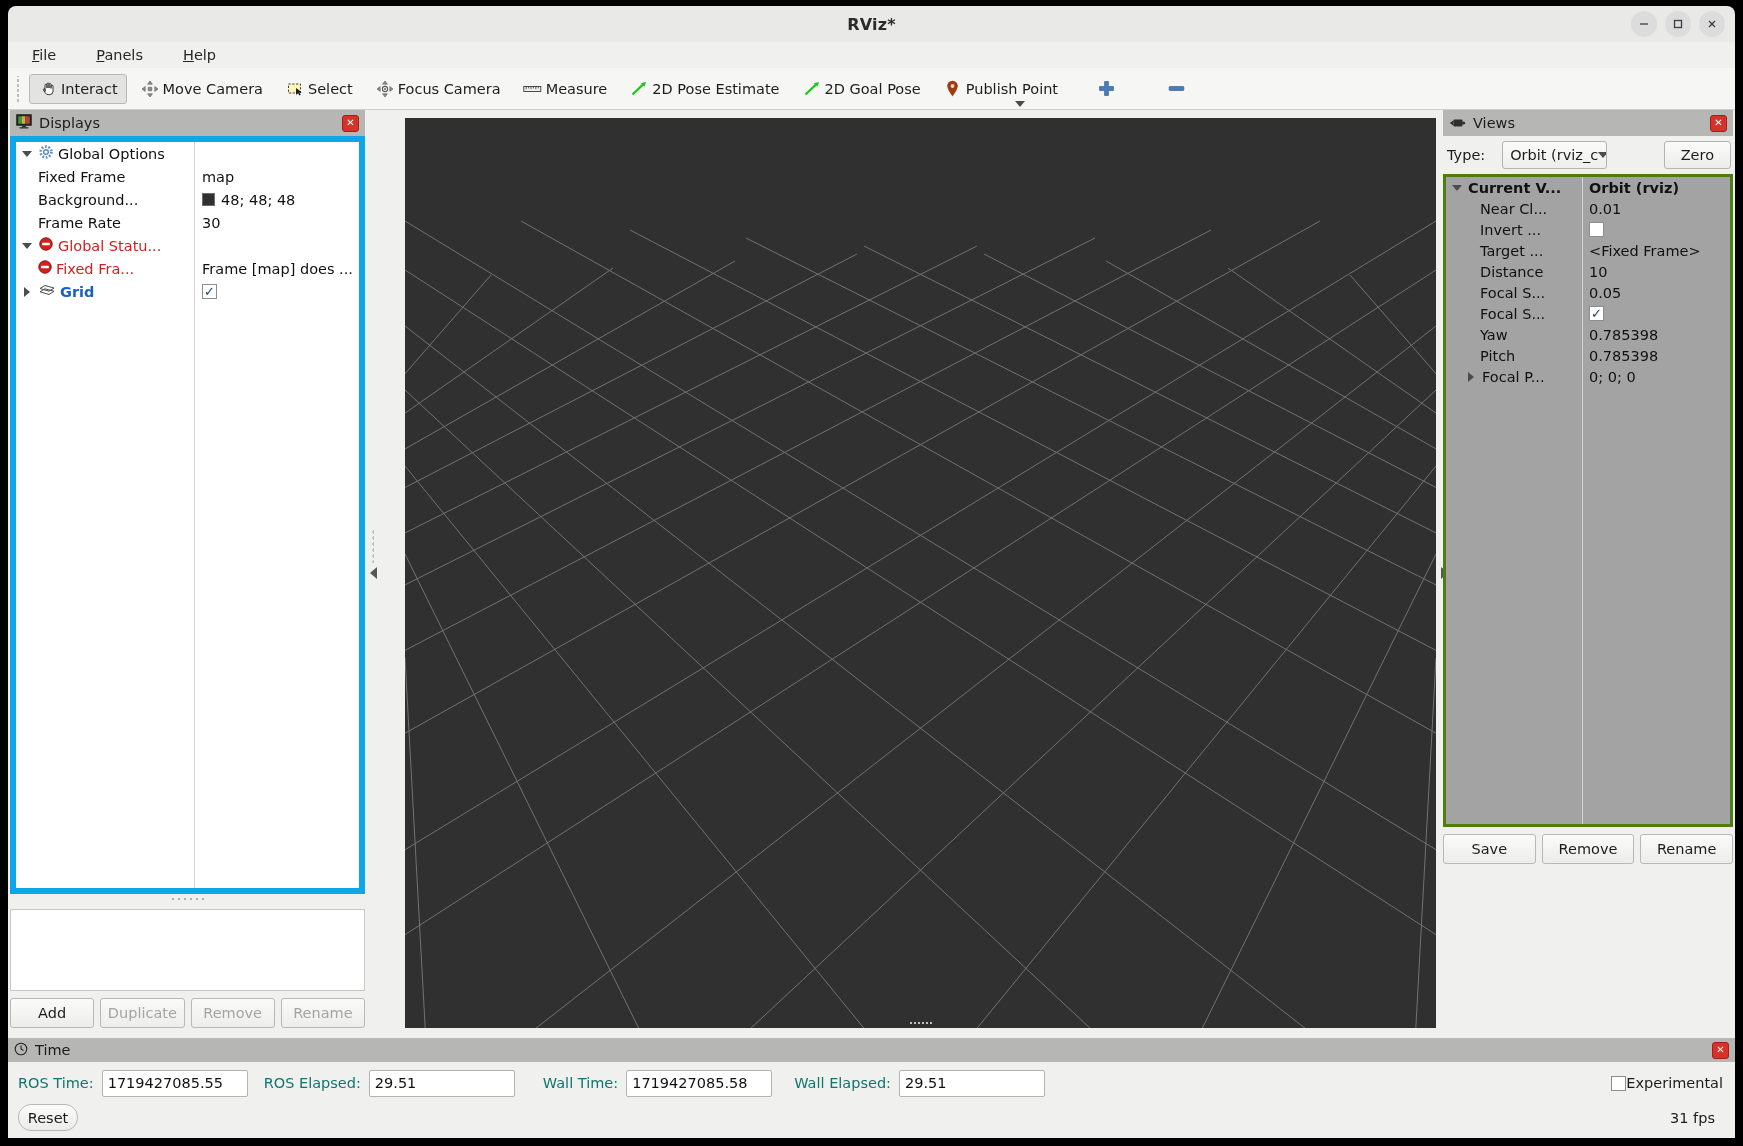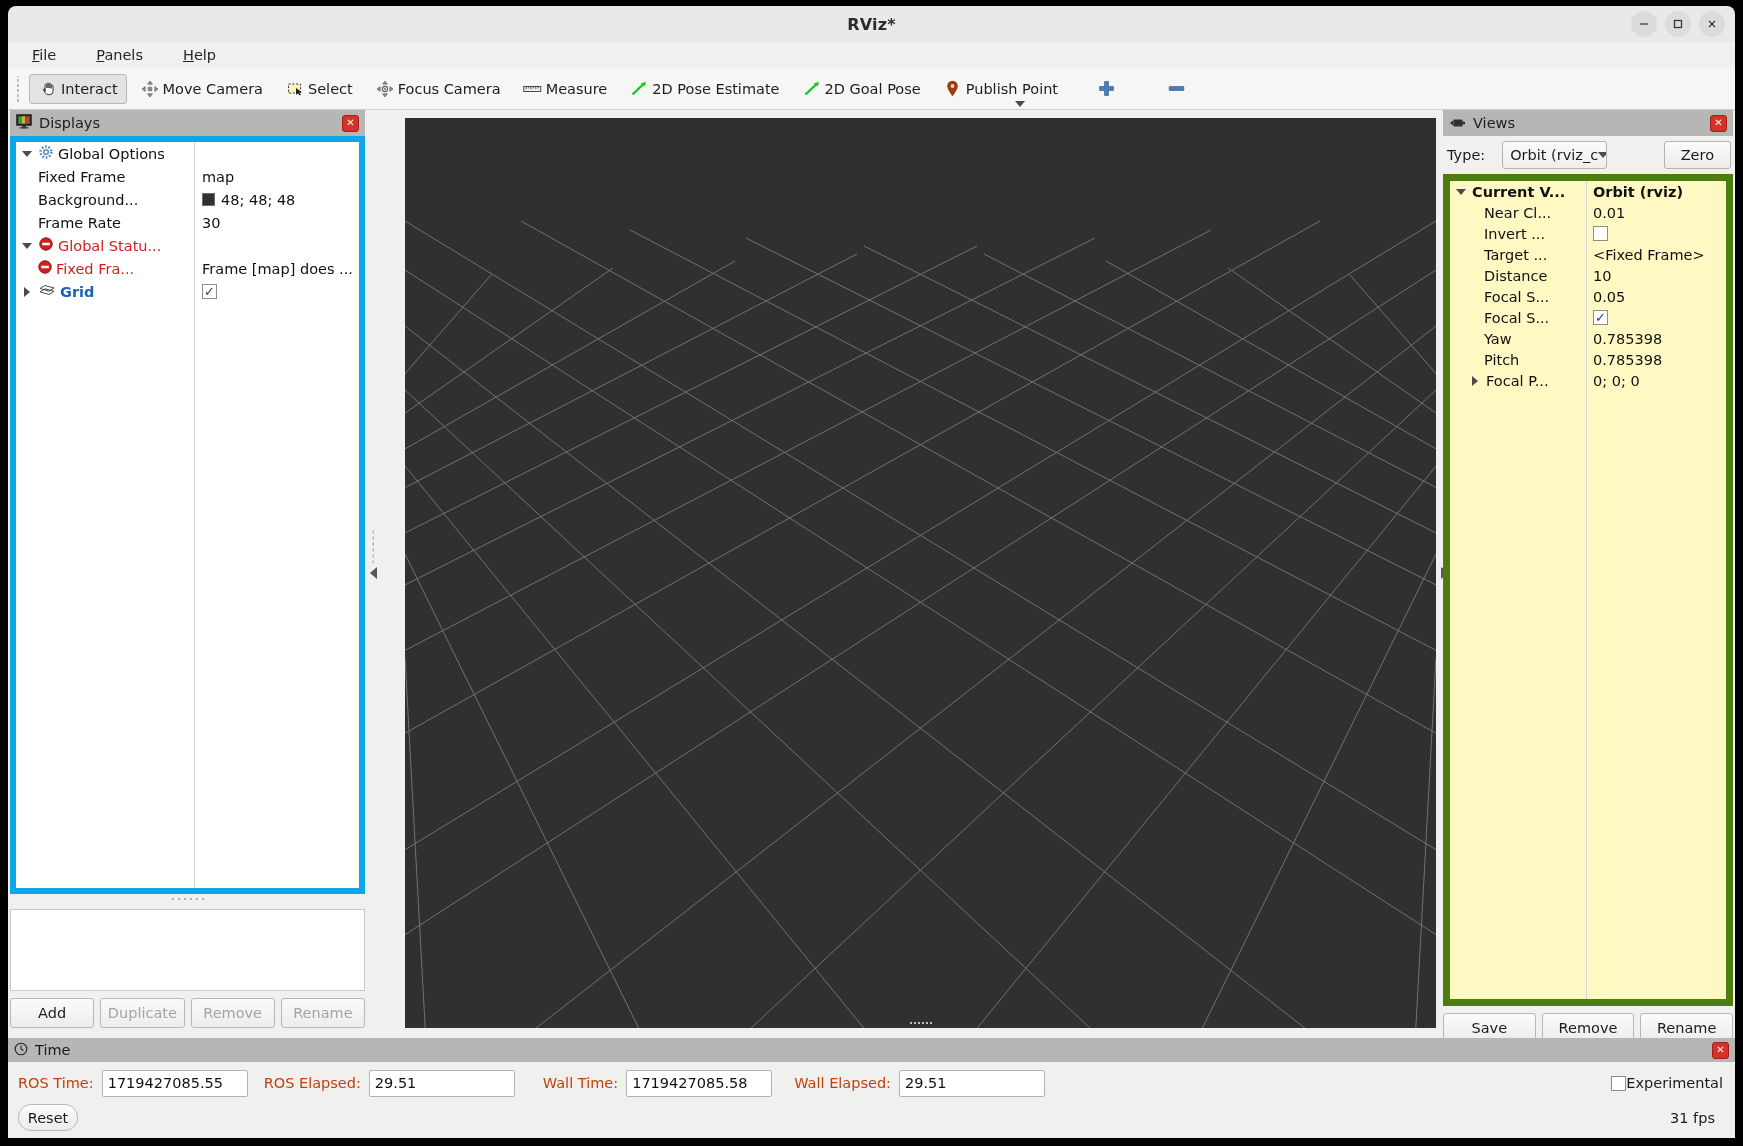--- a/index.html
+++ b/index.html
@@ -219,22 +219,22 @@
     border-left: 5px solid transparent; border-right: 5px solid transparent;
     border-top: 6px solid #4c4c4c;
   }
   .zero-btn {
     width: 72px; height: 28px; border: 1px solid #b3b3b1; border-radius: 3px;
     background: linear-gradient(#fbfbfb,#ececea);
     font-size: 14.5px; color: #1c1c1c; cursor: pointer;
     display: flex; align-items: center; justify-content: center; margin-left: 40px;
   }
   .views-tree {
-    margin-top: 4px; background: #fef9c3; border: 7px solid #4d7c0f;
-    height: 832px; position: relative; overflow: hidden;
+    margin-top: 4px; background: #a3a3a3; border: 3px solid #4d7c0f;
+    height: 653px; position: relative; overflow: hidden;
   }
   .views-tree .vsplit {
     position: absolute; left: 136px; top: 0; width: 1px; height: 100%;
     background: #d4d4d2;
   }
   .vrow { display: flex; align-items: center; height: 21px; font-size: 14.5px; color: #111; }
   .vrow .vlab { width: 136px; display: flex; align-items: center; gap: 4px; padding-left: 4px; white-space: nowrap; overflow: hidden; }
   .vrow .vval { padding-left: 7px; white-space: nowrap; overflow: hidden; display: flex; align-items: center; }
   .vrow.bold .vlab, .vrow.bold .vval { font-weight: bold; }
   .vindent-1 { padding-left: 34px !important; }
@@ -252,21 +252,21 @@
   }
   .time-header {
     height: 24px; background: #b6b6b4;
     display: flex; align-items: center; padding: 0 6px; gap: 7px;
   }
   .time-header .th-title { font-size: 14.5px; color: #1c1c1c; }
   .time-fields {
     display: flex; align-items: center; height: 38px; padding: 4px 8px 0 10px;
     gap: 8px;
   }
-  .tf-lab { font-size: 14.5px; color: #c2410c; white-space: nowrap; }
+  .tf-lab { font-size: 14.5px; color: #0f766e; white-space: nowrap; }
   .tf-input {
     height: 27px; border: 1px solid #b3b3b1; background: #fff;
     border-radius: 2px; font-size: 14.5px; color: #111;
     display: flex; align-items: center; padding: 0 5px;
   }
   .w-ros { width: 146px; }
   .w-el  { width: 146px; }
   .experimental {
     margin-left: auto; display: flex; align-items: center; 
     font-size: 14.5px; color: #1c1c1c; padding-right: 4px;

